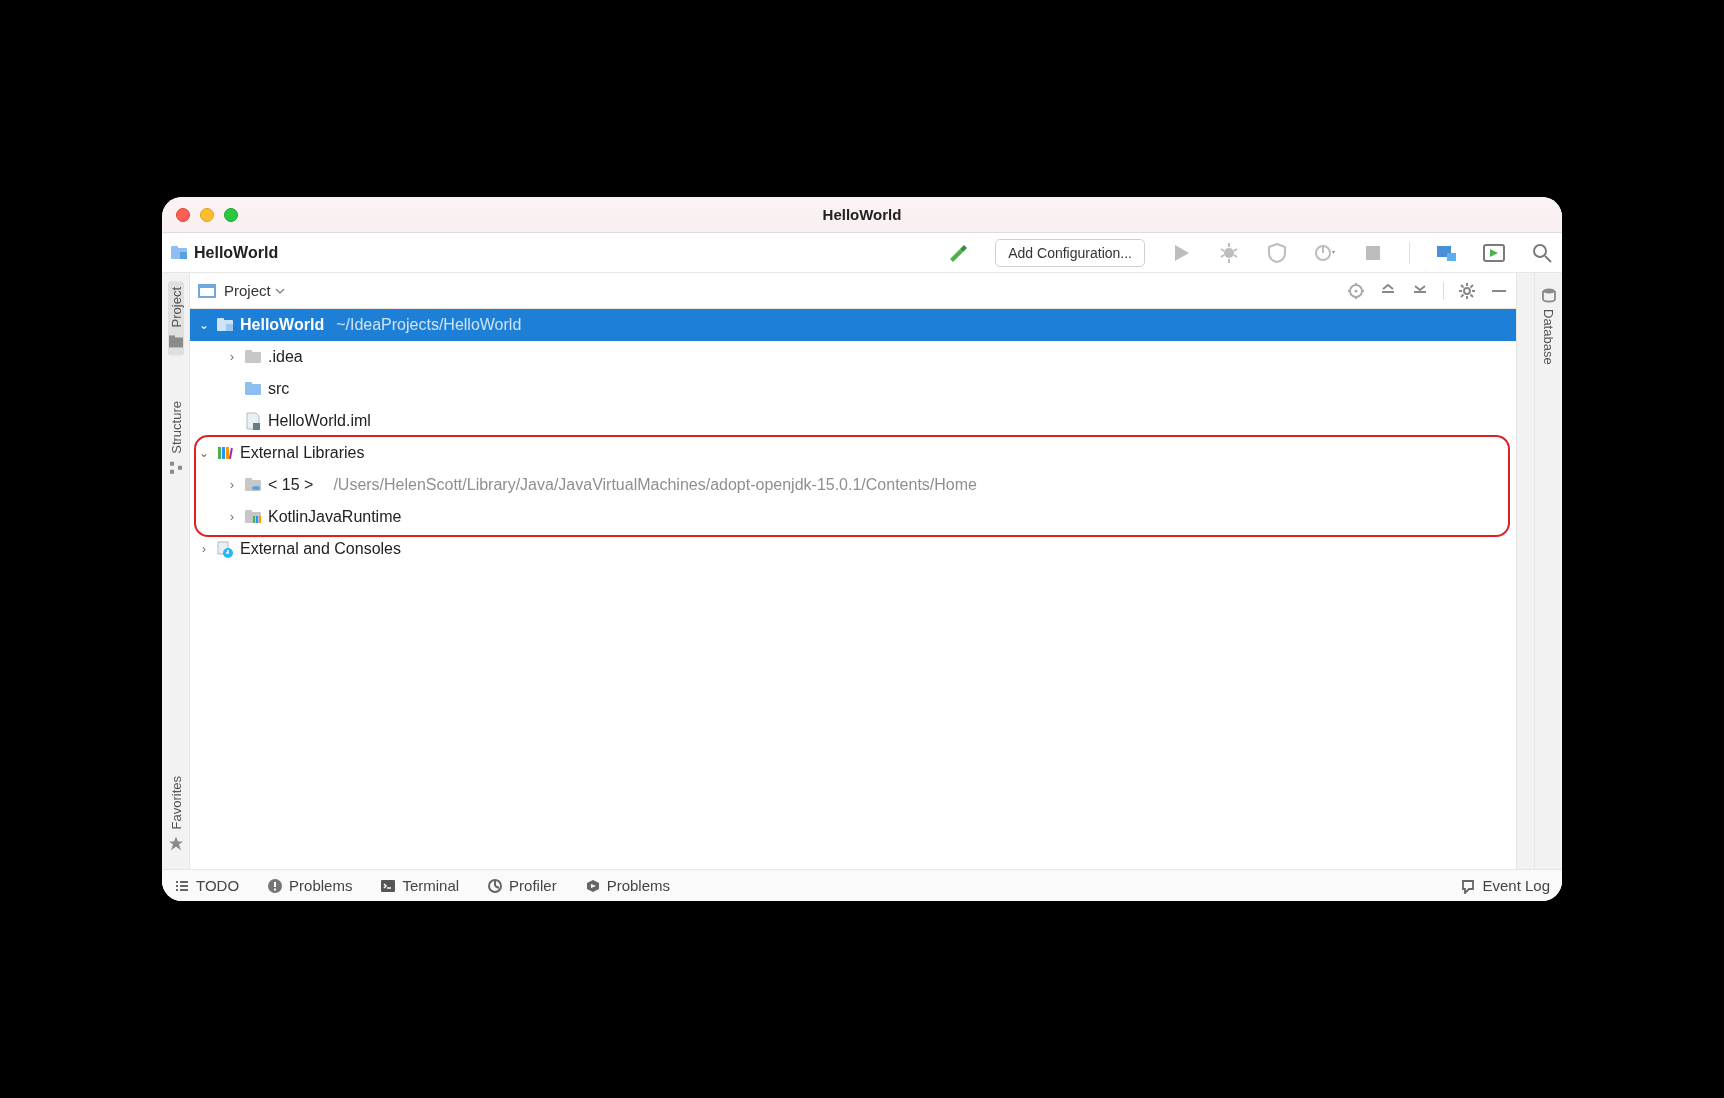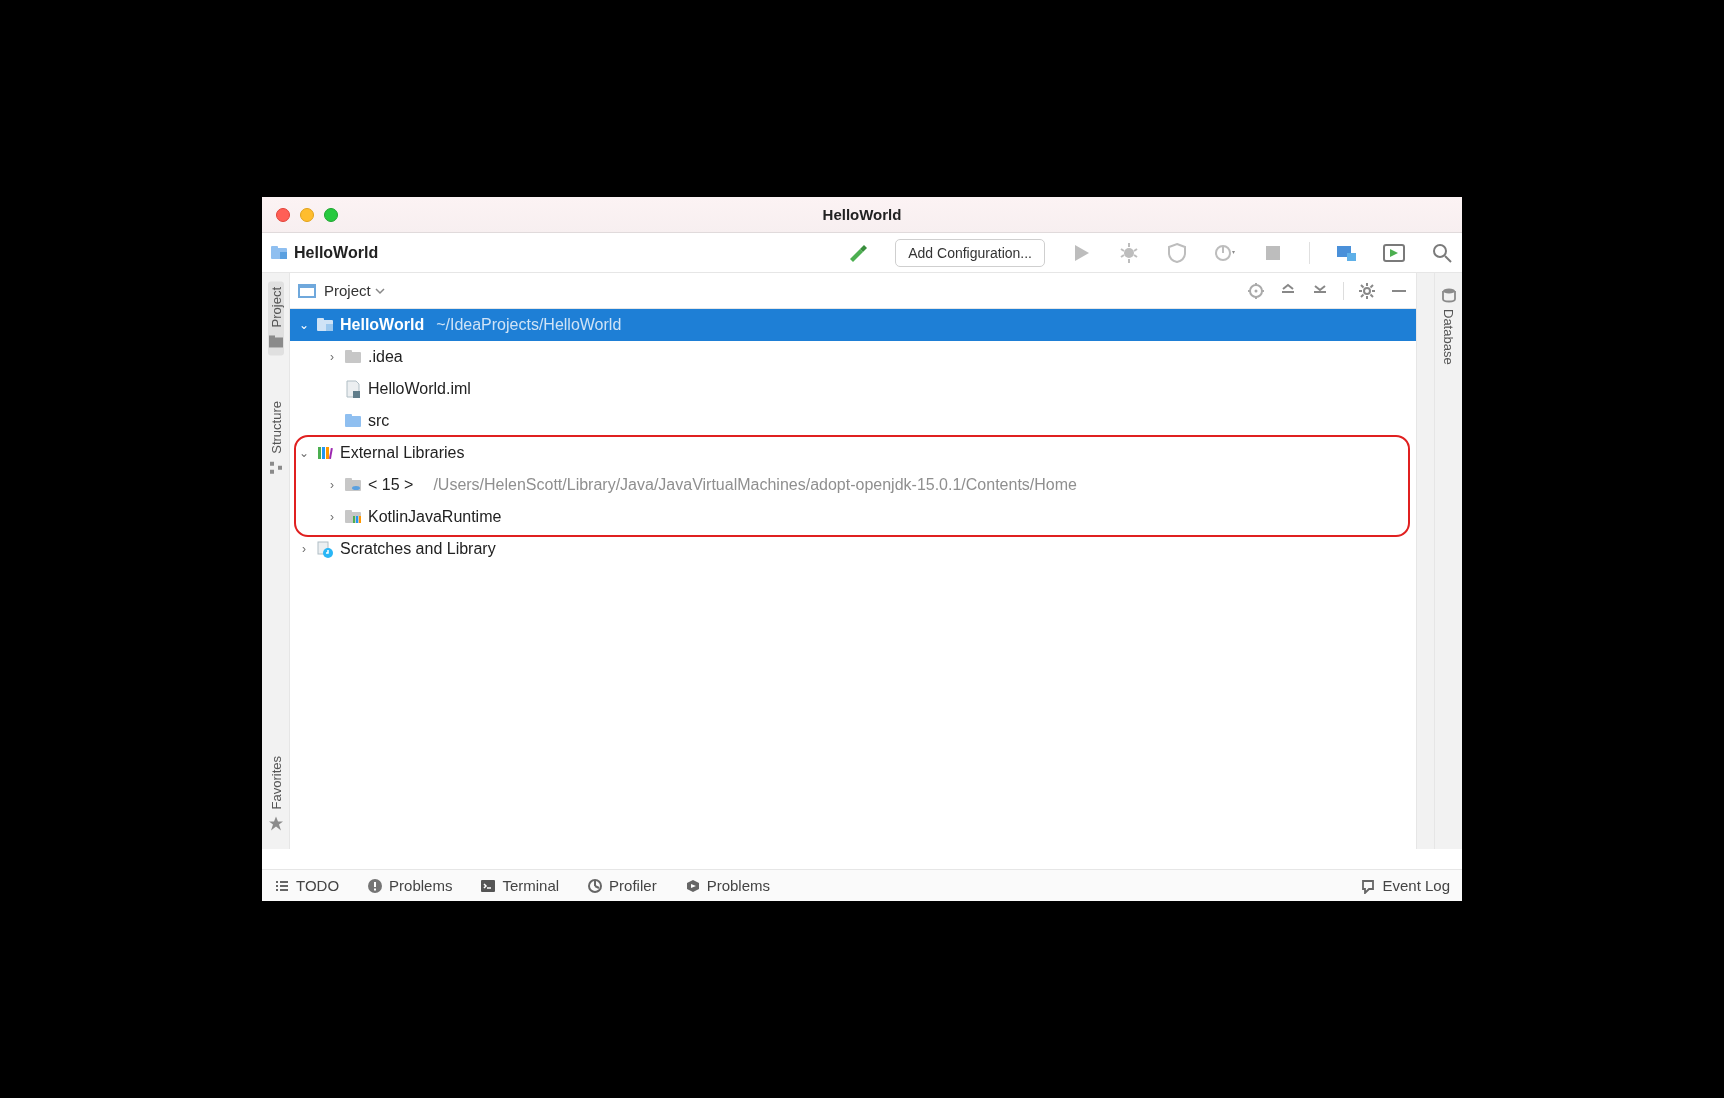--- a/index.html
+++ b/index.html
@@ -1,18 +1,18 @@
 <!DOCTYPE html>
 <html><head>
 <meta charset="utf-8">
 <style>
   * { box-sizing: border-box; margin: 0; padding: 0; font-family: -apple-system, "Helvetica Neue", Arial, sans-serif; }
   body { background: #000; width: 1724px; height: 1098px; display: flex; align-items: center; justify-content: center; }
   .window {
-    width: 1200px; height: 704px; background: #ffffff; border-radius: 0;
+    width: 1400px; height: 704px; background: #ffffff; border-radius: 20px;
     box-shadow: 0 30px 60px rgba(0,0,0,0.6); display: flex; flex-direction: column; overflow: hidden;
   }
   .titlebar {
     height: 36px; background: linear-gradient(#fcf3f4, #f7eff0);
     border-bottom: 1px solid #e0dadb; display: flex; align-items: center; position: relative;
   }
   .traffic { display: flex; gap: 10px; margin-left: 14px; }
   .dot { width: 14px; height: 14px; border-radius: 50%; }
   .dot.red { background: #ff5f56; border: 1px solid #e24238; }
   .dot.yellow { background: #ffbd2e; border: 1px solid #e1a21a; }
@@ -66,21 +66,21 @@
 
   .highlight-box {
     position: absolute; border: 2px solid #e02020; border-radius: 14px;
     pointer-events: none;
   }
 
   .editor-gutter { width: 18px; background: #f2f2f2; border-left: 1px solid #e6e6e6; }
 
   .statusbar {
     height: 32px; border-top: 1px solid #e6e6e6; display: flex; align-items: center;
-    padding: 0 12px; gap: 28px; font-size: 15px; color: #444; background: #fafafa; margin-top: 20px;
+    padding: 0 12px; gap: 28px; font-size: 15px; color: #444; background: #fafafa;
   }
   .st-item { display: flex; align-items: center; gap: 6px; }
   .st-right { margin-left: auto; }
   .st-ico { width: 16px; height: 16px; }
 
   svg { display: block; }
 </style>
 </head>
 <body>
 
@@ -241,32 +241,32 @@
           <span class="arrow">›</span>
           <svg class="node-icon" viewBox="0 0 18 18">
               <rect x="1" y="4" width="16" height="11" rx="1" fill="#c7c7c7"></rect>
               <rect x="1" y="2" width="7" height="4" rx="1" fill="#c7c7c7"></rect>
             </svg>
           <span>.idea</span>
         </div>
         <div class="row ind-2">
           <span class="arrow"></span>
           <svg class="node-icon" viewBox="0 0 18 18">
+              <rect x="1" y="4" width="16" height="11" rx="1" fill="#8fbff0"></rect>
+              <rect x="1" y="2" width="7" height="4" rx="1" fill="#8fbff0"></rect>
+            </svg>
+          <span>src</span>
+        </div>
+        <div class="row ind-2">
+          <span class="arrow"></span>
+          <svg class="node-icon" viewBox="0 0 18 18">
               <path d="M3 1 H12 L15 4 V17 H3 Z" fill="#eceff1" stroke="#b0bec5"></path>
               <rect x="9" y="11" width="7" height="7" fill="#607d8b"></rect>
             </svg>
           <span>HelloWorld.iml</span>
-        </div>
-        <div class="row ind-2">
-          <span class="arrow"></span>
-          <svg class="node-icon" viewBox="0 0 18 18">
-              <rect x="1" y="4" width="16" height="11" rx="1" fill="#8fbff0"></rect>
-              <rect x="1" y="2" width="7" height="4" rx="1" fill="#8fbff0"></rect>
-            </svg>
-          <span>src</span>
         </div>
         <div class="row ind-1">
           <span class="arrow">⌄</span>
           <svg class="node-icon" viewBox="0 0 18 18">
               <rect x="2" y="3" width="3" height="12" fill="#4caf50"></rect>
               <rect x="6" y="3" width="3" height="12" fill="#2196f3"></rect>
               <rect x="10" y="3" width="3" height="12" fill="#ff9800"></rect>
               <rect x="14" y="4" width="2" height="11" fill="#9c27b0" transform="rotate(10 15 9)"></rect>
             </svg>
           <span>External Libraries</span>
@@ -292,21 +292,21 @@
             </svg>
           <span>KotlinJavaRuntime</span>
         </div>
         <div class="row ind-1">
           <span class="arrow">›</span>
           <svg class="node-icon" viewBox="0 0 18 18">
               <rect x="2" y="2" width="10" height="12" fill="#eceff1" stroke="#b0bec5"></rect>
               <circle cx="12" cy="13" r="5" fill="#29b6f6"></circle>
               <path d="M10 13 L12 13 L12 10" stroke="#fff" stroke-width="1.5" fill="none"></path>
             </svg>
-          <span>Scratches and Library</span>
+          <span>External and Consoles</span>
         </div>
 
         <div class="highlight-box" style="left:4px; top:126px; width:calc(100% - 10px); height:102px;"></div>
       </div>
     </div>
 
     <div class="editor-gutter"></div>
 
     <div class="right-gutter">
       <div class="gutter-tab">

